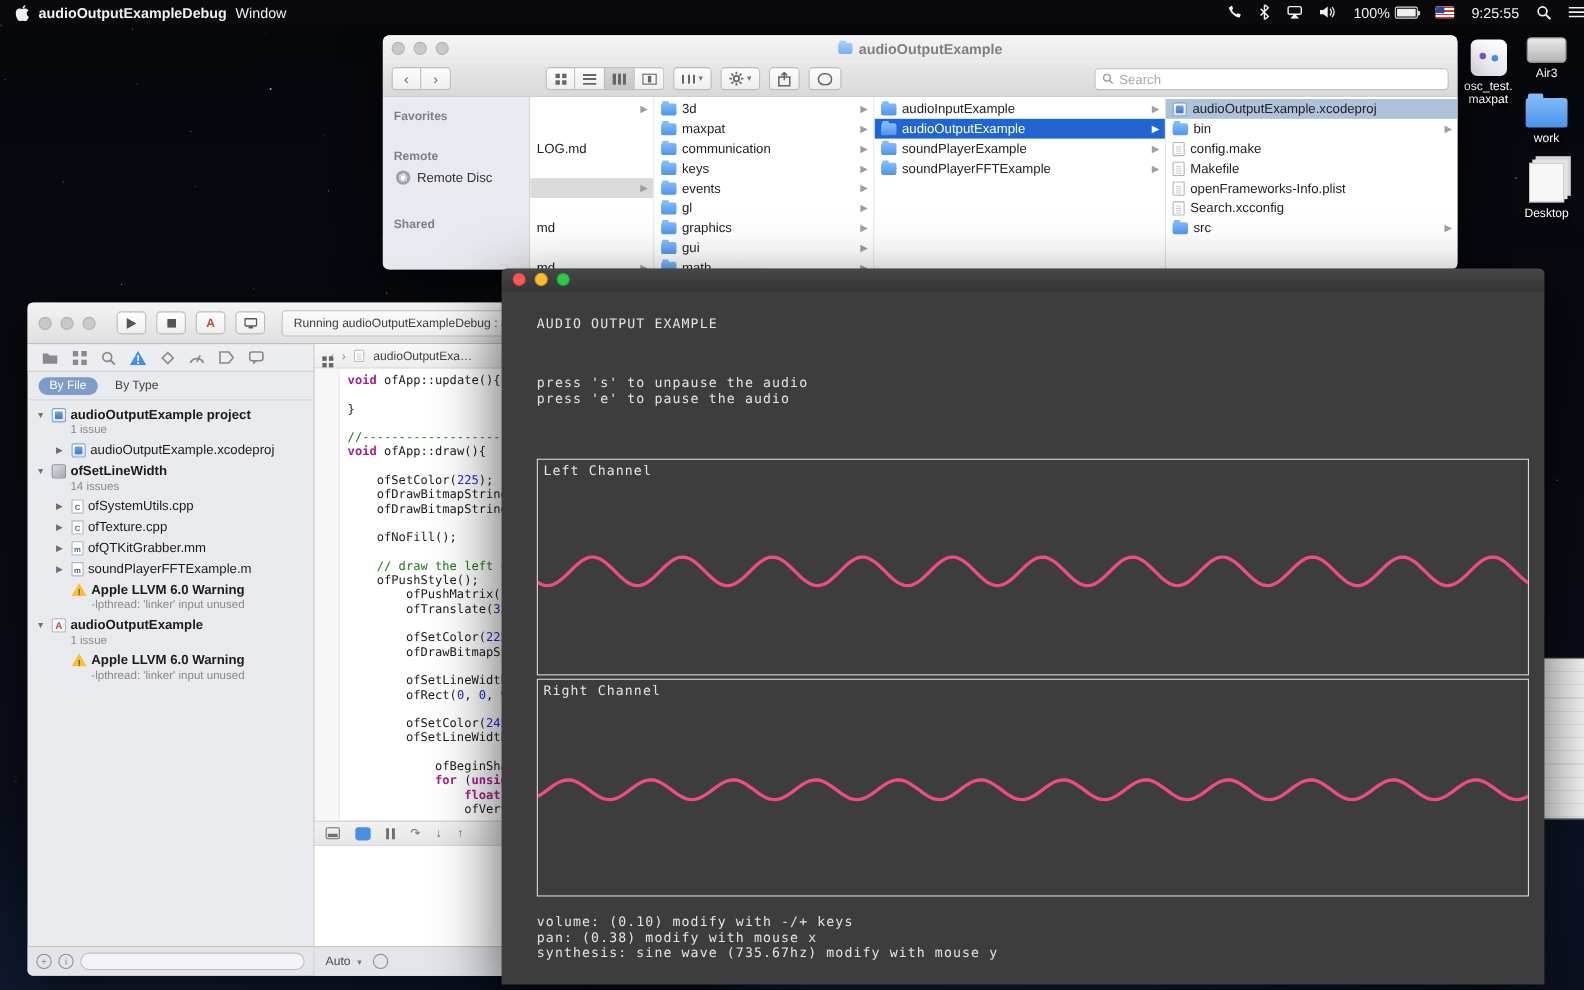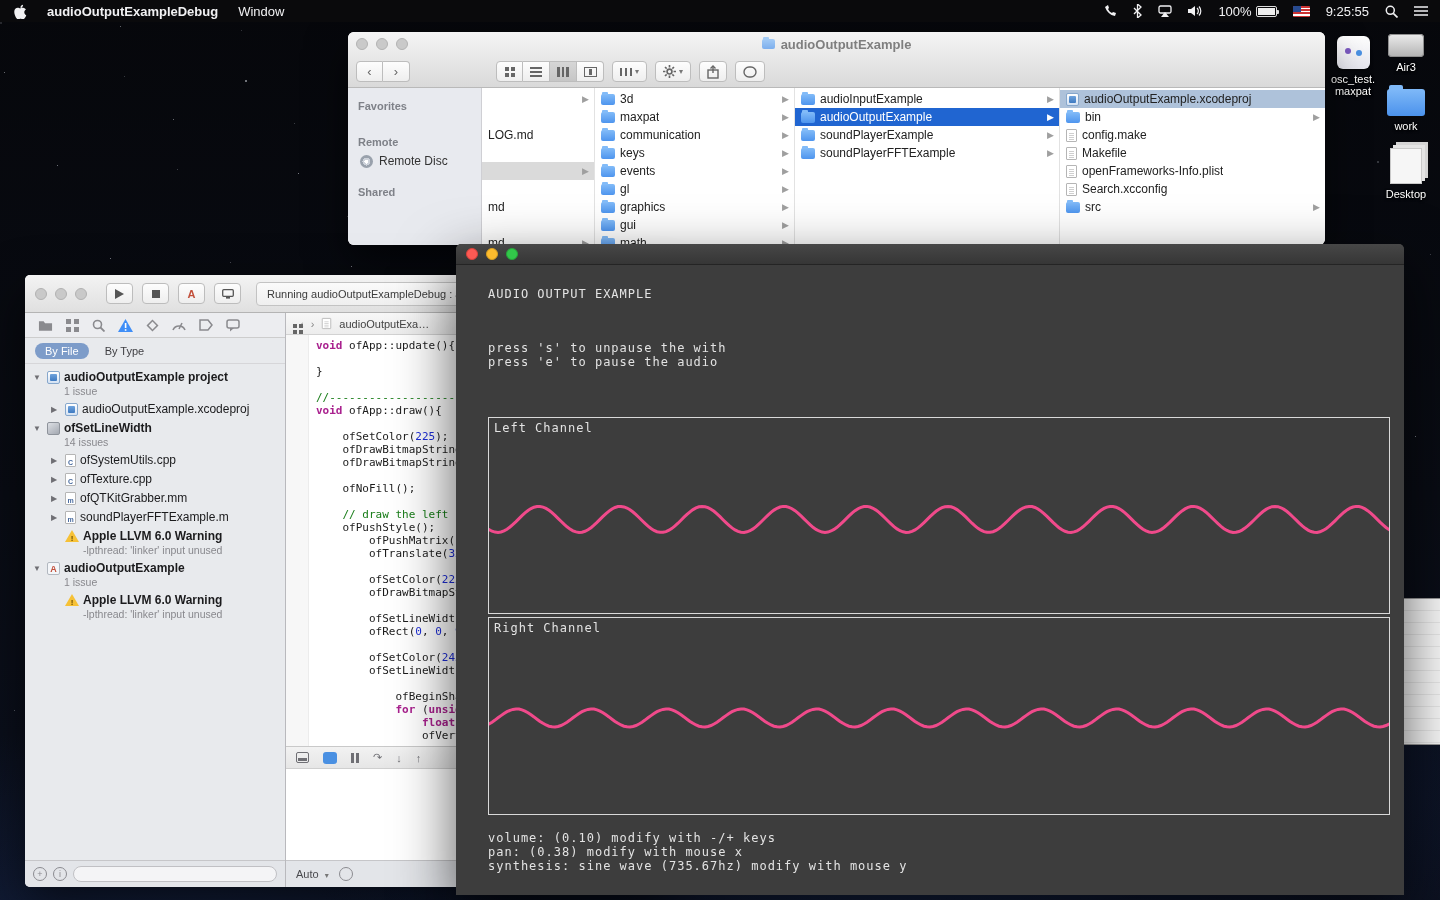--- a/index.html
+++ b/index.html
@@ -9,23 +9,23 @@
   
   #wallpaper{position:absolute;inset:0;z-index:0;background:
     radial-gradient(900px 340px at 62% 86%, rgba(52,98,182,.55), rgba(24,46,98,.28) 45%, transparent 72%),
     radial-gradient(700px 420px at 10% 108%, rgba(34,64,128,.35), transparent 60%),
     linear-gradient(180deg,#06070b 0%,#090c14 55%,#0c1120 100%);}
   .star{position:absolute;border-radius:50%;background:#e8edf7;}
 
   
   #menubar{position:absolute;top:0;left:0;right:0;height:22px;z-index:50;background:rgba(10,10,12,.97);
     color:#f1f1f3;display:flex;align-items:center;font-size:13px;}
-  .mb-left{display:flex;align-items:center;gap:20px;padding-left:14px;}
+  .mb-left{display:flex;align-items:center;gap:8px;padding-left:14px;}
   .mb-appname{font-weight:bold;}
-  .mb-right{margin-left:auto;display:flex;align-items:center;gap:16px;padding-right:12px;}
+  .mb-right{margin-left:auto;display:flex;align-items:center;gap:16px;padding-right:0;}
   .mb-ico{display:inline-flex;align-items:center;justify-content:center;height:16px;}
   .mb-ico svg{display:block;}
   .mb-flag{width:17px;height:11px;background:repeating-linear-gradient(#c33 0 1.6px,#fff 1.6px 3.2px);position:relative;border-radius:1px;overflow:hidden;}
   .mb-flag::before{content:"";position:absolute;left:0;top:0;width:8px;height:6px;background:#274a8f;}
   .mb-battbody{width:21px;height:11px;border:1px solid #dcdcdc;border-radius:2px;position:relative;margin-left:4px;}
   .mb-battbody::before{content:"";position:absolute;inset:1px;background:#eee;}
   .mb-battbody::after{content:"";position:absolute;right:-3px;top:3px;width:2px;height:4px;background:#dcdcdc;border-radius:0 1px 1px 0;}
 
   
   .dots{display:flex;align-items:center;gap:8px;}
@@ -394,33 +394,40 @@
             <rect x="1" y="5" width="10" height="8" fill="none" stroke="#666" stroke-width="1.4"></rect>
             <line x1="6" y1="8" x2="6" y2="1" stroke="#666" stroke-width="1.4"></line>
             <polyline points="3.5,3.5 6,1 8.5,3.5" fill="none" stroke="#666" stroke-width="1.4"></polyline>
           </svg>
         </span>
       <span class="tbtn">
         <svg width="14" height="12" viewBox="0 0 14 12">
             <rect x="1" y="1" width="12" height="10" rx="5" fill="none" stroke="#666" stroke-width="1.4"></rect>
           </svg>
         </span>
+      <span class="f-search">
+        <svg width="11" height="11" viewBox="0 0 12 12">
+            <circle cx="5" cy="5" r="3.5" fill="none" stroke="#9a9a9a" stroke-width="1.4"></circle>
+            <line x1="7.6" y1="7.6" x2="11" y2="11" stroke="#9a9a9a" stroke-width="1.4"></line>
+          </svg>
+        <input placeholder="Search" style="">
+      </span>
     </div>
     <div class="f-body">
       <div class="f-sidebar">
         <div class="sb-header">Favorites</div>
         <div class="sb-header" style="margin-top:14px">Remote</div>
         <div>
 
         <div class="sb-item">
               <span class="li-icon ic-disc"></span>
               <span>Remote Disc</span>
             </div>
           </div>
-        <div class="sb-header" style="margin-top:8px">Shared</div>
+        <div class="sb-header" style="margin-top:20px">Shared</div>
       </div>
       <div class="fcol" style="width:113px">
 
       <div class="fcol-item">
             <span class="fcol-label"></span>
             <span class="fcol-arrow">▶</span>
           </div>
           <div class="fcol-item">
             <span class="fcol-label"></span>
 
@@ -814,21 +821,21 @@
     <div class="of-titlebar">
       <div class="dots">
         <span class="dot red"></span>
         <span class="dot yellow"></span>
         <span class="dot green"></span>
       </div>
     </div>
     <div class="of-content">
       <div class="of-heading">AUDIO OUTPUT EXAMPLE</div>
       <div class="of-instr">
-        <div>press 's' to unpause the with</div>
+        <div>press 's' to unpause the audio</div>
         <div>press 'e' to pause the audio</div>
       </div>
       <div class="channel-box left">
         <svg width="900" height="195">
             <path d="M0.0 111.6L3.0 113.2L6.0 114.1L9.0 114.4L12.0 114.0L15.0 112.9L18.0 111.2L21.0 109.0L24.0 106.4L27.0 103.6L30.0 100.6L33.0 97.6L36.0 94.9L39.0 92.5L42.0 90.6L45.0 89.2L48.0 88.5L51.0 88.5L54.0 89.1L57.0 90.4L60.0 92.3L63.0 94.7L66.0 97.4L69.0 100.3L72.0 103.3L75.0 106.2L78.0 108.8L81.0 111.1L84.0 112.8L87.0 113.9L90.0 114.4L93.0 114.2L96.0 113.3L99.0 111.8L102.0 109.7L105.0 107.2L108.0 104.4L111.0 101.4L114.0 98.4L117.0 95.6L120.0 93.1L123.0 91.0L126.0 89.5L129.0 88.6L132.0 88.4L135.0 88.9L138.0 90.0L141.0 91.7L144.0 94.0L147.0 96.6L150.0 99.5L153.0 102.5L156.0 105.4L159.0 108.1L162.0 110.5L165.0 112.4L168.0 113.7L171.0 114.3L174.0 114.3L177.0 113.6L180.0 112.2L183.0 110.3L186.0 107.9L189.0 105.2L192.0 102.2L195.0 99.2L198.0 96.4L201.0 93.8L204.0 91.6L207.0 89.9L210.0 88.8L213.0 88.4L216.0 88.7L219.0 89.6L222.0 91.2L225.0 93.3L228.0 95.9L231.0 98.7L234.0 101.7L237.0 104.6L240.0 107.4L243.0 109.9L246.0 111.9L249.0 113.4L252.0 114.2L255.0 114.4L258.0 113.8L261.0 112.7L264.0 110.9L267.0 108.6L270.0 105.9L273.0 103.0L276.0 100.0L279.0 97.1L282.0 94.4L285.0 92.1L288.0 90.3L291.0 89.0L294.0 88.4L297.0 88.5L300.0 89.3L303.0 90.7L306.0 92.7L309.0 95.1L312.0 97.9L315.0 100.8L318.0 103.8L321.0 106.7L324.0 109.3L327.0 111.4L330.0 113.0L333.0 114.1L336.0 114.4L339.0 114.1L342.0 113.0L345.0 111.4L348.0 109.3L351.0 106.7L354.0 103.8L357.0 100.9L360.0 97.9L363.0 95.1L366.0 92.7L369.0 90.7L372.0 89.3L375.0 88.5L378.0 88.4L381.0 89.0L384.0 90.3L387.0 92.1L390.0 94.4L393.0 97.1L396.0 100.0L399.0 103.0L402.0 105.9L405.0 108.6L408.0 110.9L411.0 112.7L414.0 113.8L417.0 114.4L420.0 114.2L423.0 113.4L426.0 111.9L429.0 109.9L432.0 107.4L435.0 104.6L438.0 101.7L441.0 98.7L444.0 95.9L447.0 93.3L450.0 91.2L453.0 89.6L456.0 88.7L459.0 88.4L462.0 88.8L465.0 89.9L468.0 91.6L471.0 93.8L474.0 96.4L477.0 99.2L480.0 102.2L483.0 105.2L486.0 107.9L489.0 110.3L492.0 112.2L495.0 113.6L498.0 114.3L501.0 114.3L504.0 113.7L507.0 112.4L510.0 110.5L513.0 108.1L516.0 105.4L519.0 102.5L522.0 99.5L525.0 96.6L528.0 94.0L531.0 91.7L534.0 90.0L537.0 88.9L540.0 88.4L543.0 88.6L546.0 89.5L549.0 91.0L552.0 93.1L555.0 95.6L558.0 98.4L561.0 101.4L564.0 104.4L567.0 107.2L570.0 109.7L573.0 111.8L576.0 113.3L579.0 114.2L582.0 114.4L585.0 113.9L588.0 112.8L591.0 111.1L594.0 108.8L597.0 106.2L600.0 103.3L603.0 100.3L606.0 97.4L609.0 94.7L612.0 92.3L615.0 90.4L618.0 89.1L621.0 88.5L624.0 88.5L627.0 89.2L630.0 90.6L633.0 92.5L636.0 94.9L639.0 97.6L642.0 100.6L645.0 103.6L648.0 106.4L651.0 109.0L654.0 111.2L657.0 112.9L660.0 114.0L663.0 114.4L666.0 114.1L669.0 113.2L672.0 111.6L675.0 109.5L678.0 106.9L681.0 104.1L684.0 101.1L687.0 98.2L690.0 95.4L693.0 92.9L696.0 90.9L699.0 89.4L702.0 88.6L705.0 88.4L708.0 89.0L711.0 90.1L714.0 91.9L717.0 94.2L720.0 96.9L723.0 99.8L726.0 102.8L729.0 105.7L732.0 108.4L735.0 110.7L738.0 112.5L741.0 113.8L744.0 114.4L747.0 114.3L750.0 113.5L753.0 112.1L756.0 110.1L759.0 107.7L762.0 104.9L765.0 102.0L768.0 99.0L771.0 96.1L774.0 93.5L777.0 91.4L780.0 89.8L783.0 88.7L786.0 88.4L789.0 88.7L792.0 89.8L795.0 91.4L798.0 93.5L801.0 96.1L804.0 99.0L807.0 101.9L810.0 104.9L813.0 107.7L816.0 110.1L819.0 112.1L822.0 113.5L825.0 114.3L828.0 114.4L831.0 113.8L834.0 112.5L837.0 110.7L840.0 108.4L843.0 105.7L846.0 102.8L849.0 99.8L852.0 96.9L855.0 94.2L858.0 91.9L861.0 90.1L864.0 89.0L867.0 88.4L870.0 88.6L873.0 89.4L876.0 90.9L879.0 92.9L882.0 95.4L885.0 98.2L888.0 101.1L891.0 104.1L894.0 106.9L897.0 109.5L900.0 111.6" fill="none" stroke="#f04a8b" stroke-width="3" stroke-linecap="round"></path>
           </svg>
         <span class="channel-label">Left Channel</span>
       </div>
       <div class="channel-box right">
         <svg width="900" height="196">

